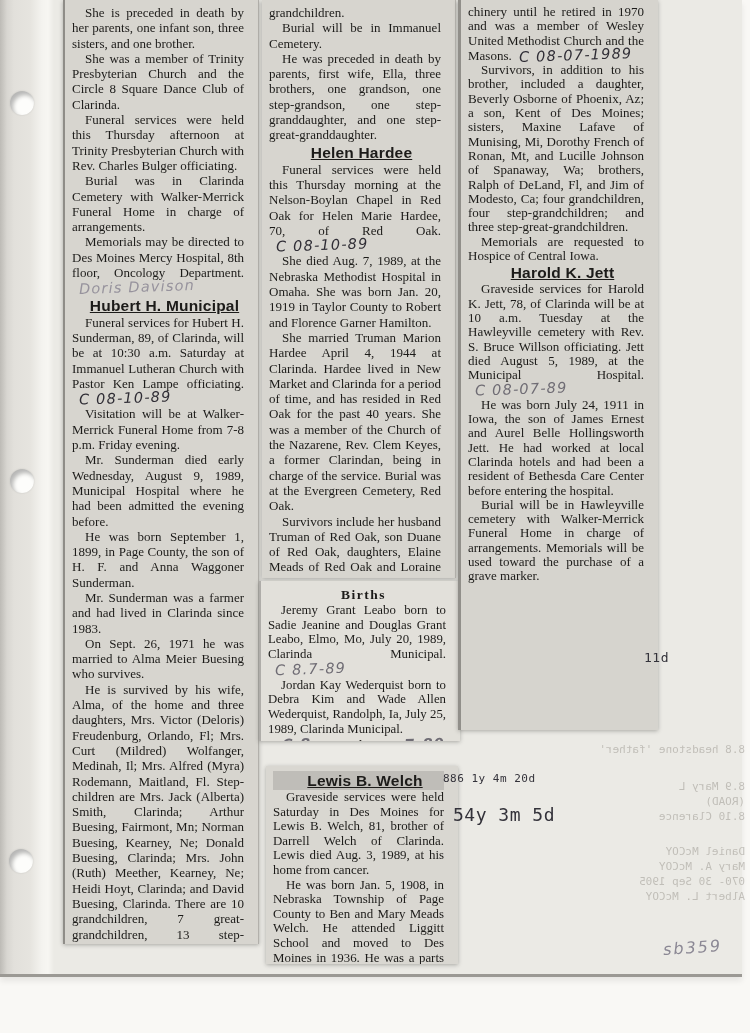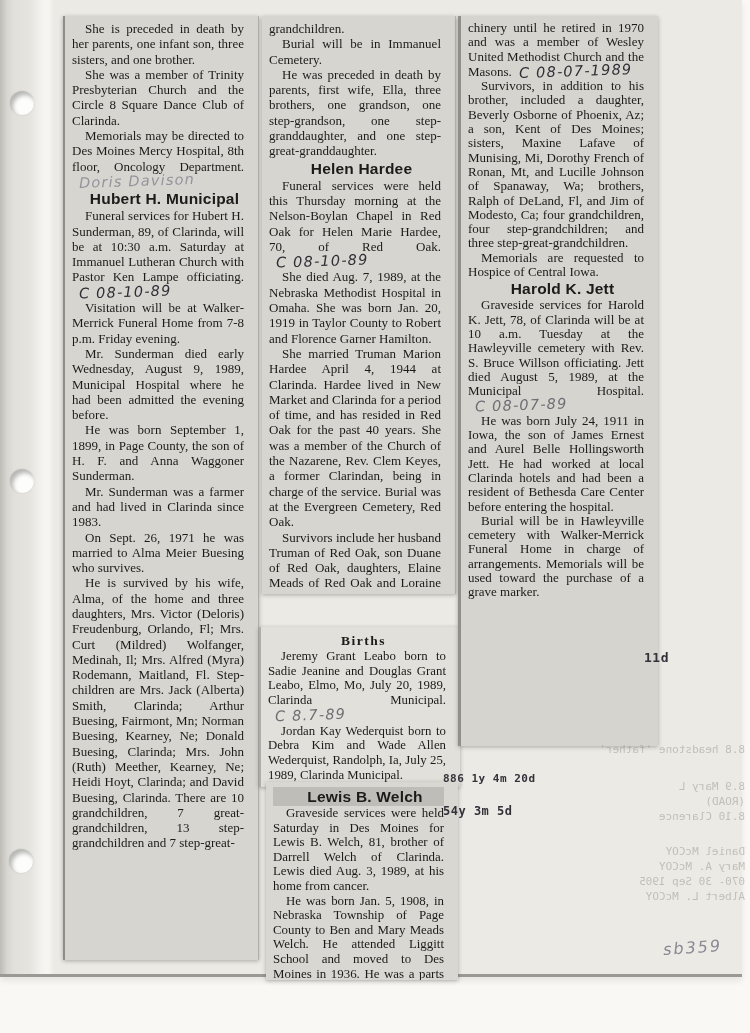--- a/index.html
+++ b/index.html
@@ -6,41 +6,41 @@
   body{background:#f7f6f2;font-family:"Liberation Serif",serif;}
   .canvas{position:relative;width:750px;height:1033px;overflow:hidden;background:#f9f8f5;}
   .page{position:absolute;left:0;top:0;width:742px;height:974px;background:#ebeae5;
         border-bottom:3px solid #9b9994;box-shadow:0 4px 6px rgba(0,0,0,0.08);}
   .binder-strip{position:absolute;left:0;top:0;width:54px;height:974px;
         background:linear-gradient(90deg,#bdbbb6 0px,#d8d6d1 7px,#e2e0db 14px,#e6e4df 30px,#f4f3ef 42px,#f7f6f2 48px,#ebeae5 54px);}
   .hole{position:absolute;width:24px;height:24px;border-radius:50%;background:#fdfdfb;
         box-shadow:inset 3px 4px 4px rgba(0,0,0,0.28), 0 0 2px rgba(0,0,0,0.12);}
   .clip{position:absolute;background:#d7d5cf;color:#1c1b19;overflow:hidden;
         box-shadow:0 1px 4px rgba(50,48,45,0.35);
-        font-size:13px;line-height:15.3px;text-align:justify;padding:5px 14px 6px 7px;box-sizing:border-box;margin-top:16px;}
+        font-size:13px;line-height:15.3px;text-align:justify;padding:5px 14px 6px 7px;box-sizing:border-box;}
   .clip p{margin:0;text-indent:13px;}
   .clip p.noindent{text-indent:0;}
   .obit-heading{font-family:"Liberation Sans",sans-serif;font-weight:bold;text-align:center;
-        font-size:15.5px;line-height:19px;margin:3px 0 2px 0;text-indent:0;letter-spacing:0.2px;}
+        font-size:15.5px;line-height:19px;margin:3px 0 2px 0;text-indent:0;letter-spacing:0.2px;text-decoration:underline;}
   .serif-heading{font-weight:bold;text-align:center;font-size:13.5px;line-height:17px;
         margin:2px 0 1px 0;text-indent:0;letter-spacing:1.5px;}
   .hand{display:inline-block;font-family:"DejaVu Sans",sans-serif;font-style:italic;
         font-size:14.5px;letter-spacing:1.2px;transform:rotate(-2deg);margin-left:7px;text-indent:0;}
   .pen{color:#2f2d35;}
   .pen-gray{color:#6f6c74;}
   .pencil{color:#97939d;}
-  .typed{position:absolute;font-family:"DejaVu Sans Mono",monospace;font-weight:bold;
+  .typed{position:absolute;font-family:"DejaVu Sans Mono",monospace;font-weight:normal;
         color:#33323a;letter-spacing:0.5px;}
   .bleed{position:absolute;transform:scaleX(-1);opacity:0.45;color:#8e8a82;
         font-family:"DejaVu Sans Mono",monospace;font-size:11px;line-height:15px;text-align:left;}
   .bleed div{white-space:nowrap;}
   .left-clip{left:63px;top:0;width:196px;height:944px;
         border-left:2px solid rgba(85,83,79,0.55);border-right:1px solid rgba(110,108,104,0.35);}
   .midtop-clip{left:262px;top:0;width:194px;height:578px;border-right:1px solid rgba(110,108,104,0.3);}
-  .births-clip{left:259px;top:611px;width:201px;height:160px;background:#e2e0da;
+  .births-clip{left:259px;top:581px;width:201px;height:160px;background:#e2e0da;
         border-left:2px solid rgba(100,98,94,0.4);font-size:12.8px;line-height:14.7px;}
   .welch-clip{left:266px;top:766px;width:192px;height:198px;background:#d9d7d1;
         font-size:12.9px;line-height:14.6px;}
   .welch-heading-bar{background:rgba(125,123,118,0.28);}
   .right-clip{left:458px;top:0;width:200px;height:730px;background:#d6d4ce;
         border-left:3px solid rgba(75,73,69,0.5);line-height:14.3px;}
   .pencil-code{position:absolute;left:663px;top:938px;font-family:"DejaVu Sans",sans-serif;
         font-style:italic;font-size:16px;letter-spacing:2px;color:#8b8894;transform:rotate(-4deg);}
 </style>
 </head>
@@ -50,20 +50,22 @@
   <div class="page">
     <div class="binder-strip"></div>
     <div class="hole" style="left:10px;top:91px;"></div>
     <div class="hole" style="left:10px;top:469px;"></div>
     <div class="hole" style="left:9px;top:849px;"></div>
   </div>
 
   <div class="clip left-clip">
     <p>She is preceded in death by her parents, one infant son, three sisters, and one brother.</p>
     <p>She was a member of Trinity Presbyterian Church and the Circle 8 Square Dance Club of Clarinda.</p>
+    <p>Funeral services were held this Thursday afternoon at Trinity Presbyterian Church with Rev. Charles Bulger officiating.</p>
+    <p>Burial was in Clarinda Cemetery with Walker-Merrick Funeral Home in charge of arrangements.</p>
     <p><span>Memorials may be directed to Des Moines Mercy Hospital, 8th floor, Oncology Department.</span><span class="hand pencil">Doris Davison</span></p>
     <p class="obit-heading">Hubert H. Municipal</p>
     <p><span>Funeral services for Hubert H. Sunderman, 89, of Clarinda, will be at 10:30 a.m. Saturday at Immanuel Lutheran Church with Pastor Ken Lampe officiating.</span><span class="hand pen">C 08-10-89</span></p>
     <p>Visitation will be at Walker-Merrick Funeral Home from 7-8 p.m. Friday evening.</p>
     <p>Mr. Sunderman died early Wednesday, August 9, 1989, Municipal Hospital where he had been admitted the evening before.</p>
     <p>He was born September 1, 1899, in Page County, the son of H. F. and Anna Waggoner Sunderman.</p>
     <p>Mr. Sunderman was a farmer and had lived in Clarinda since 1983.</p>
     <p>On Sept. 26, 1971 he was married to Alma Meier Buesing who survives.</p>
     <p>He is survived by his wife, Alma, of the home and three daughters, Mrs. Victor (Deloris) Freudenburg, Orlando, Fl; Mrs. Curt (Mildred) Wolfanger, Medinah, Il; Mrs. Alfred (Myra) Rodemann, Maitland, Fl.  Step-children are Mrs. Jack (Alberta) Smith, Clarinda; Arthur Buesing, Fairmont, Mn; Norman Buesing, Kearney, Ne; Donald Buesing, Clarinda; Mrs. John (Ruth) Meether, Kearney, Ne; Heidi Hoyt, Clarinda; and David Buesing, Clarinda.  There are 10 grandchildren, 7 great-grandchildren, 13 step-grandchildren and 7 step-great-</p>
   </div>
@@ -97,21 +99,21 @@
     <p class="noindent"><span>chinery until he retired in 1970 and was a member of Wesley United Methodist Church and the Masons.</span><span class="hand pen">C 08-07-1989</span></p>
     <p>Survivors, in addition to his brother, included a daughter, Beverly Osborne of Phoenix, Az; a son, Kent of Des Moines; sisters, Maxine Lafave of Munising, Mi, Dorothy French of Ronan, Mt, and Lucille Johnson of Spanaway, Wa; brothers, Ralph of DeLand, Fl, and Jim of Modesto, Ca; four grandchildren, four step-grandchildren; and three step-great-grandchildren.</p>
     <p>Memorials are requested to Hospice of Central Iowa.</p>
     <p class="obit-heading">Harold K. Jett</p>
     <p><span>Graveside services for Harold K. Jett, 78, of Clarinda will be at 10 a.m. Tuesday at the Hawleyville cemetery with Rev. S. Bruce Willson officiating.  Jett died August 5, 1989, at the Municipal Hospital.</span><span class="hand pen-gray">C 08-07-89</span></p>
     <p>He was born July 24, 1911 in Iowa, the son of James Ernest and Aurel Belle Hollingsworth Jett.  He had worked at local Clarinda hotels and had been a resident of Bethesda Care Center before entering the hospital.</p>
     <p>Burial will be in Hawleyville cemetery with Walker-Merrick Funeral Home in charge of arrangements.  Memorials will be used toward the purchase of a grave marker.</p>
   </div>
 
   <div class="typed" style="left:443px;top:772px;font-size:11px;">886 1y 4m 20d</div>
-  <div class="typed" style="left:443px;top:804px;font-size:12px;">54y 3m 5d</div>
+  <div class="typed" style="left:453px;top:804px;font-size:18px;">54y 3m 5d</div>
   <div class="typed" style="left:644px;top:650px;font-size:13px;">11d</div>
 
   <div class="bleed" style="left:540px;top:742px;width:205px;">
     <div>8.8 headstone 'father'</div>
     <div style="margin-top:22px;">8.9 Mary L</div>
     <div>(ROAD)</div>
     <div>8.10 Clarence</div>
     <div style="margin-top:20px;">Daniel McCOY</div>
     <div>Mary A. McCOY</div>
     <div>070- 30 Sep 1905</div>

